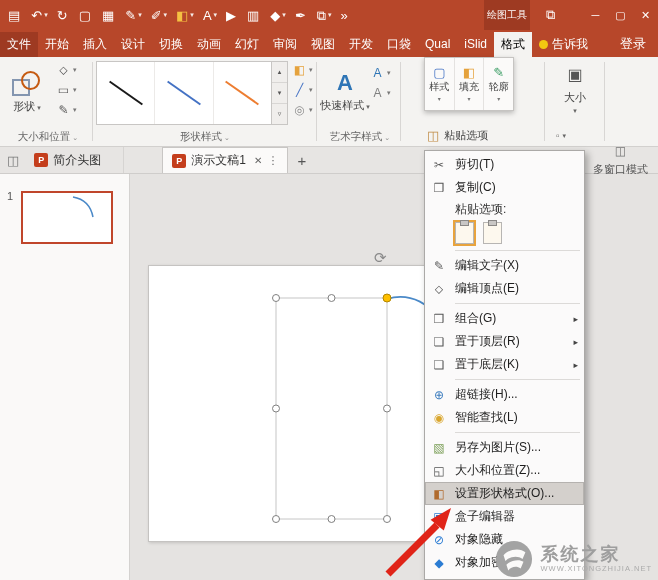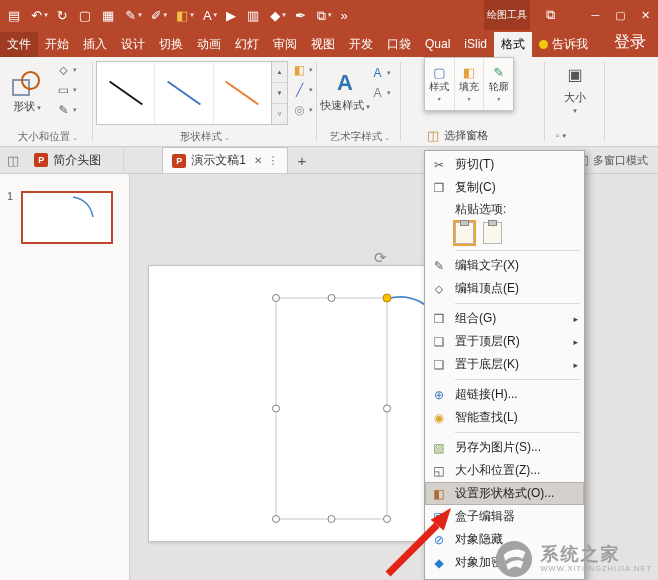--- a/index.html
+++ b/index.html
@@ -17,21 +17,21 @@
   .win-controls { position:absolute; right:0; top:0; height:30px; display:flex; }
   .wbtn { width:25px; height:30px; display:flex; align-items:center; justify-content:center; font-size:11px; }
 
   
   .ribbon-tabs { position:absolute; top:30px; left:0; right:0; height:27px; background:#B7472A; display:flex; align-items:flex-end; color:#fff; }
   .rtab { padding:6px 7px 7px; font-size:12px; line-height:1; white-space:nowrap;margin-top:24px; }
   .rtab.file { background:#9E3A22; }
   .rtab.active { background:#F4F3F1; color:#000000; }
   .tellme { display:flex; align-items:center; gap:4px; padding:6px 7px 7px; font-size:12px; line-height:1; }
   .bulb { width:9px; height:9px; border-radius:50%; background:#F2C811; }
-  .signin { margin-left:auto; padding:6px 12px 7px; font-size:16px; line-height:1; }
+  .signin { margin-left:auto; padding:6px 12px 7px; font-size:13px; line-height:1; }
 
   
   .ribbon { position:absolute; top:57px; left:0; right:0; height:90px; background:#F4F3F1; border-bottom:1px solid #D2D0CE; }
   .grp { position:absolute; top:0; bottom:0; }
   .grp-insert { left:4px; width:88px; }
   .grp-shapestyles { left:96px; width:218px; }
   .grp-wordart { left:322px; width:76px; }
   .grp-size { left:548px; width:54px; text-align:center; }
   .vsep { position:absolute; top:5px; bottom:5px; width:1px; background:#D8D6D4; }
   .glabel { position:absolute; bottom:2px; left:0; width:100%; text-align:center; font-size:10.5px; color:#666; white-space:nowrap; }
@@ -75,21 +75,21 @@
   
   .doctabs { position:absolute; top:147px; left:0; right:0; height:27px; background:#E7E5E3; border-bottom:1px solid #CFCDCB; display:flex; align-items:center; padding-left:5px; }
   .wicon { color:#777; font-size:13px; margin:0 6px 0 2px; }
   .dtablist { display:flex; height:100%; align-items:stretch; gap:2px; }
   .dtab { display:flex; align-items:center; gap:5px; padding:0 9px; font-size:12px; color:#333; border-right:1px solid #D6D4D2; }
   .dtab.active { background:#FBFAF9; border:1px solid #C8C6C4; border-bottom:none; margin-left:36px; }
   .pico { width:14px; height:14px; background:#C43E1C; color:#fff; font-size:9px; font-weight:bold; display:flex; align-items:center; justify-content:center; border-radius:2px; flex:none; }
   .dclose { font-size:10px; color:#666; margin-left:3px; }
   .dmenu { font-size:11px; color:#666; }
   .addtab { font-size:15px; color:#555; padding:0 9px; }
-  .mwm { margin-left:auto; padding-right:10px; font-size:11px; color:#555; display:flex; align-items:center; gap:4px; }
+  .mwm { margin-left:auto; padding-right:10px; font-size:11px; color:#555; display:flex; align-items:center; gap:4px;flex-direction:column; }
   .mwicon { font-size:12px; color:#777; }
 
   
   .slidepanel { position:absolute; top:174px; left:0; width:130px; bottom:0; background:#FAF9F8; border-right:1px solid #D4D2D0; }
   .slide-num { position:absolute; left:7px; top:16px; font-size:11px; color:#555; }
   .thumb { position:absolute; left:21px; top:17px; width:92px; height:53px; background:#fff; border:2px solid #C0462B; }
 
   
   .canvas { position:absolute; top:174px; left:130px; right:0; bottom:0; background:#E5E3E1; }
   .slide { position:absolute; left:18px; top:91px; width:322px; height:277px; background:#fff; border:1px solid #C5C3C1; box-shadow:1px 1px 3px rgba(0,0,0,.15); }
@@ -333,21 +333,21 @@
     <div class="grp grp-size">
       <span class="size-ic">▣</span>
       <span class="size-label">大小</span>
       <span class="size-caret">▾</span>
     </div>
 
     <div class="vsep" style="left:604px"></div>
 
     <div class="selpane">
       <span class="ic">◫</span>
-      <span>选择窗格</span>
+      <span>粘贴选项</span>
     </div>
     <div class="arr-more">
       <span>▫</span>
       <span class="caret">▾</span>
     </div>
 
     <div class="mini">
 
         <div class="mbtn">
           <span class="ic" style="color: rgb(68, 114, 196);">▢</span>

